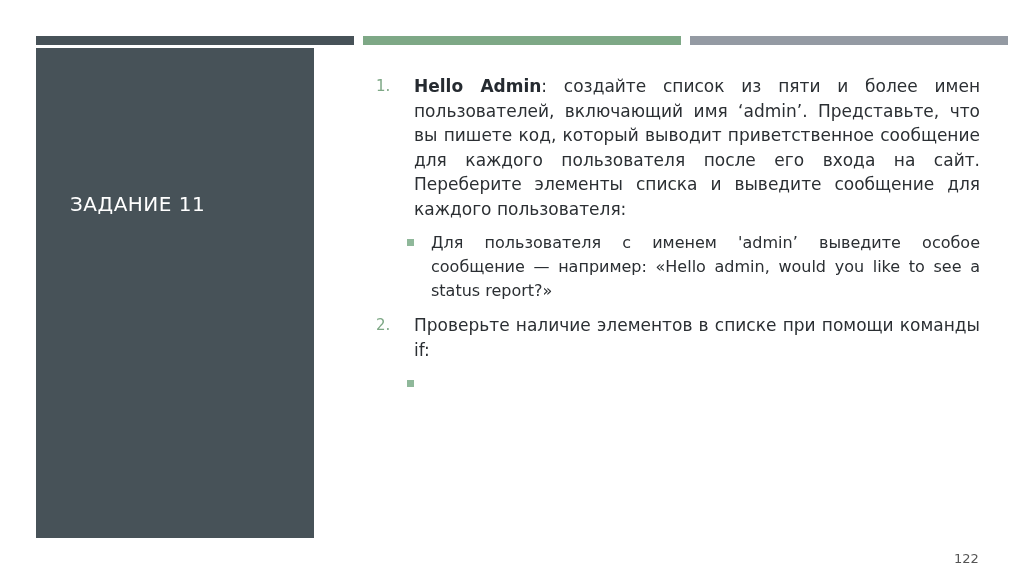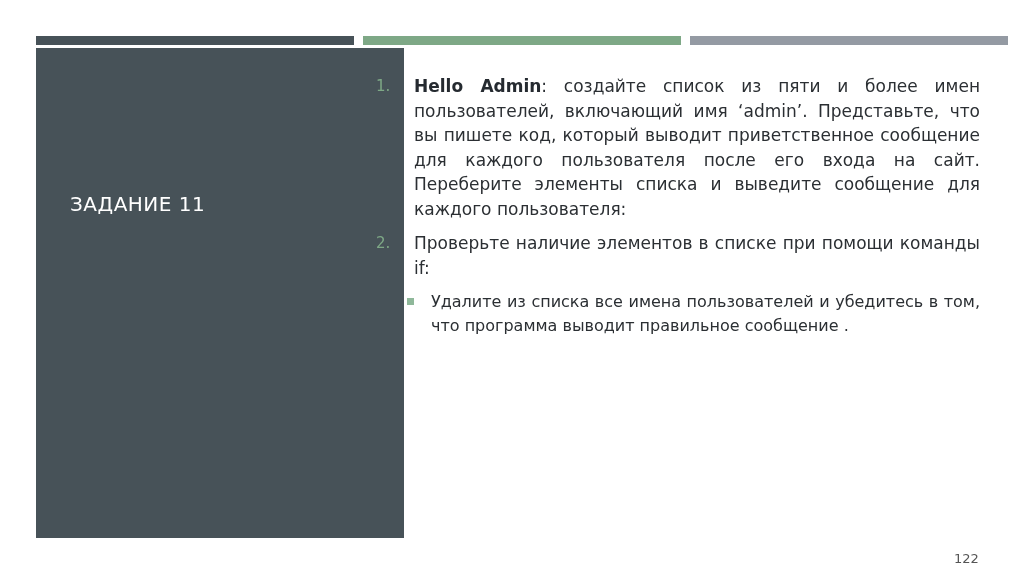--- a/index.html
+++ b/index.html
@@ -5,21 +5,21 @@
     html, body { margin: 0; padding: 0; }
     body {
       width: 1024px; height: 574px; background: #ffffff; position: relative; overflow: hidden;
       font-family: "DejaVu Sans", sans-serif; color: #2b2f33;
     }
     .topbar { position: absolute; top: 36px; height: 9px; }
     .bar-dark { left: 36px; width: 318px; background: #475258; }
     .bar-green { left: 363px; width: 318px; background: #7ea886; }
     .bar-gray { left: 690px; width: 318px; background: #949aa3; }
     .side-panel {
-      position: absolute; left: 36px; top: 48px; width: 368px; height: 490px;
+      position: absolute; left: 36px; top: 48px; width: 278px; height: 490px;
       background: #475258;
     }
     .side-title {
       position: absolute; left: 34px; top: 144px;
       color: #ffffff; font-size: 20px; letter-spacing: 0.5px;
       font-family: "DejaVu Sans", sans-serif;
     }
     .content {
       position: absolute; left: 376px; top: 74px; width: 604px;
       font-size: 17px; line-height: 24.5px; color: #2b2f33;
@@ -51,27 +51,30 @@
 <div class="side-panel">
   <div class="side-title">ЗАДАНИЕ 11</div>
 </div>
 
 <div class="content">
   <div class="item">
     <span class="item-num">1.</span>
     <span class="item-text"><b>Hello Admin</b><span>: создайте список из пяти и более имен пользователей, включающий имя ‘admin’. Представьте, что вы пишете код, который выводит приветственное сообщение для каждого пользователя после его входа на сайт. Переберите элементы списка и выведите сообщение для каждого пользователя:</span></span>
   </div>
   <div class="sublist">
+    <div class="subitem">
+      <span class="bullet"></span>
+      <span>Для пользователя с именем 'admin’ выведите особое сообщение — например: «Hello admin, would you like to see a status report?»</span>
+    </div>
   </div>
 
   <div class="item">
     <span class="item-num">2.</span>
     <span class="item-text">Проверьте наличие элементов в списке при помощи команды if:</span>
   </div>
   <div class="sublist">
     <div class="subitem">
       <span class="bullet"></span>
-      <span>Удалите из списка все имена пользователей и убедитесь в том, что программа выводит правильное сообщение .</span>
     </div>
   </div>
 </div>
 
 <div class="page-num">122</div>
 
 </body></html>

